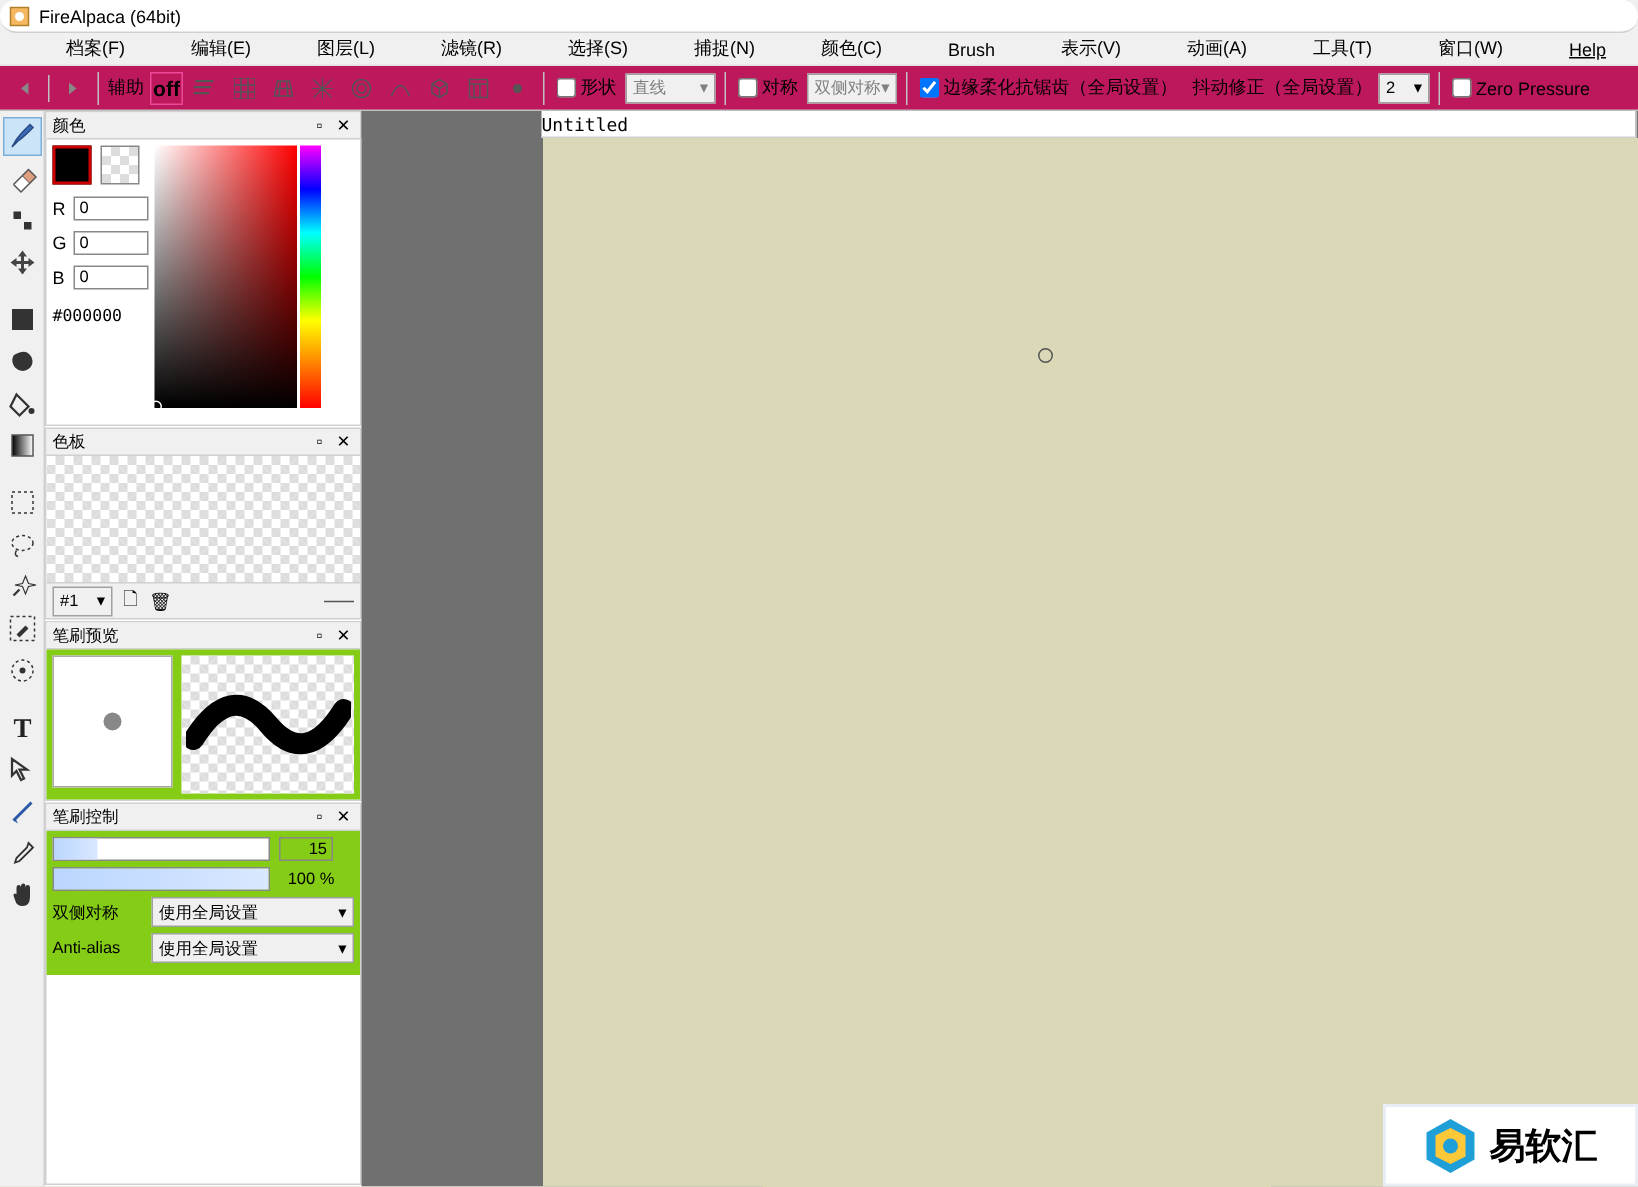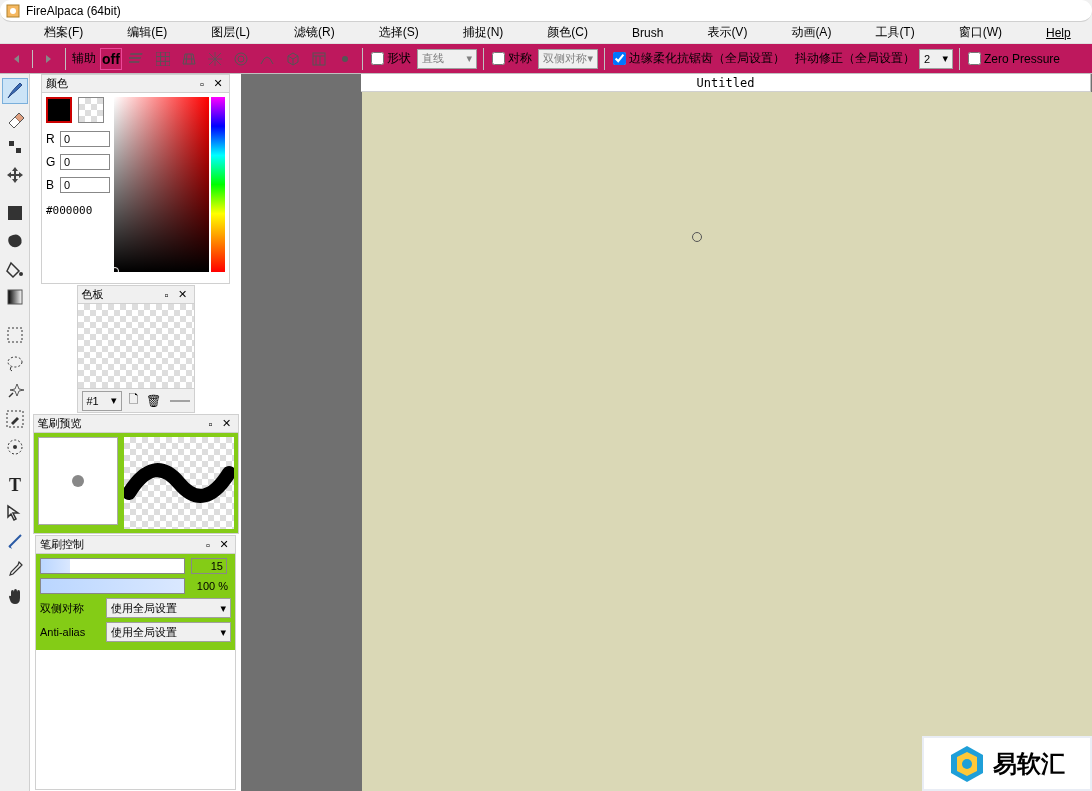--- a/index.html
+++ b/index.html
@@ -12,21 +12,21 @@
 .toolbar { height: 30px; background: #be185d; border-bottom: 1px solid #c0c0c0; display: flex; align-items: center; padding: 0 6px; gap: 4px; }
 .tool-btn { width: 22px; height: 22px; display: flex; align-items: center; justify-content: center; border: 1px solid transparent; }
 .sep { width: 1px; height: 22px; background: #c0c0c0; margin: 0 2px; }
 .checkbox-label { display: flex; align-items: center; gap: 3px; margin: 0 2px; }
 .select-box { border: 1px solid #a0a0a0; background: #f0f0f0; padding: 1px 4px; font-size: 11px; min-width: 60px; height: 20px; display: flex; align-items: center; justify-content: space-between; color: #808080; }
 .select-box.enabled { color: #000; }
 .main { display: flex; height: 717px; }
 .side-tools { width: 30px; background: #f0f0f0; display: flex; flex-direction: column; align-items: center; padding-top: 4px; gap: 2px; border-right: 1px solid #d0d0d0; }
 .side-tool { width: 26px; height: 26px; display: flex; align-items: center; justify-content: center; border: 1px solid transparent; }
 .side-tool.active { background: #cce4f7; border: 1px solid #7aafdb; }
-.panels { width: 211px; background: #fff; display: flex; flex-direction: column; align-items: center; }
+.panels { width: 211px; background: #fff; display: flex; flex-direction: column; }
 .panel { border: 1px solid #d0d0d0; margin-bottom: 1px; }
 .panel-header { height: 18px; background: #f0f0f0; display: flex; align-items: center; padding: 0 4px; font-size: 11px; justify-content: space-between; border-bottom: 1px solid #d0d0d0; }
 .panel-header .controls { display: flex; gap: 2px; }
 .panel-header .controls span { width: 14px; height: 14px; display: flex; align-items: center; justify-content: center; cursor: pointer; }
 .panel-body { padding: 4px; background: #84cc16; }
 .color-panel-body { display: flex; gap: 4px; height: 190px; padding: 4px; }
 .color-left { display: flex; flex-direction: column; gap: 4px; }
 .swatches { display: flex; gap: 6px; margin-bottom: 4px; }
 .swatch { width: 26px; height: 26px; border: 1px solid #888; }
 .rgb-row { display: flex; align-items: center; gap: 4px; margin-bottom: 3px; }
@@ -42,21 +42,21 @@
 .brush-preview-body { height: 100px; display: flex; gap: 6px; }
 .brush-circle { width: 80px; height: 88px; border: 1px solid #aaa; display: flex; align-items: center; justify-content: center; background:#fff;}
 .brush-stroke { flex: 1; display: flex; align-items: center; justify-content: center; }
 .brush-control-row { display: flex; align-items: center; gap: 6px; margin-bottom: 4px; }
 .slider-bar { width: 145px; height: 16px; border: 1px solid #888; background: #fff; position: relative; }
 .slider-fill { height: 100%; background: linear-gradient(to right, #bad6ff, #dae8ff); }
 .slider-val { width: 36px; border: 1px solid #888; padding: 1px 3px; font-size: 11px; text-align:right; }
 .label-sel-row { display: flex; align-items: center; gap: 6px; margin-bottom: 4px; }
 .label-sel-row .lbl { width: 60px; font-size: 11px; }
 .canvas-area { flex: 1; background: #707070; display: flex; flex-direction: column; }
-.canvas-tab { height: 18px; background: #fff; display: flex; align-items: center; justify-content: center; font-family: monospace; font-size: 12px; border-bottom: 1px solid #d0d0d0; border-right:1px solid #c0c0c0; width: 730px;}
+.canvas-tab { height: 18px; background: #fff; display: flex; align-items: center; justify-content: flex-start; font-family: monospace; font-size: 12px; border-bottom: 1px solid #d0d0d0; border-right:1px solid #c0c0c0; width: 730px;}
 .canvas-viewport { flex: 1; display: flex; align-items: flex-start; justify-content: flex-end; padding:0; overflow:hidden; }
 .canvas { width: 730px; height: 700px; background: #dad8b6; position: relative; }
 .cursor-circle { position: absolute; width: 10px; height: 10px; border: 1px solid #555; border-radius: 50%; left: 330px; top: 140px; }
 .watermark { position: absolute; right: 0; bottom: 0; width: 170px; height: 55px; background: #fff; border: 2px solid #e9edf5; display: flex; align-items: center; justify-content: center; gap: 8px; font-weight: bold; font-size: 24px; font-family: sans-serif; }
 .arrow-sep { width:1px; height:18px; background:#c0c0c0;}
 svg { display:block; }
 </style>
 </head>
 <body>
 

